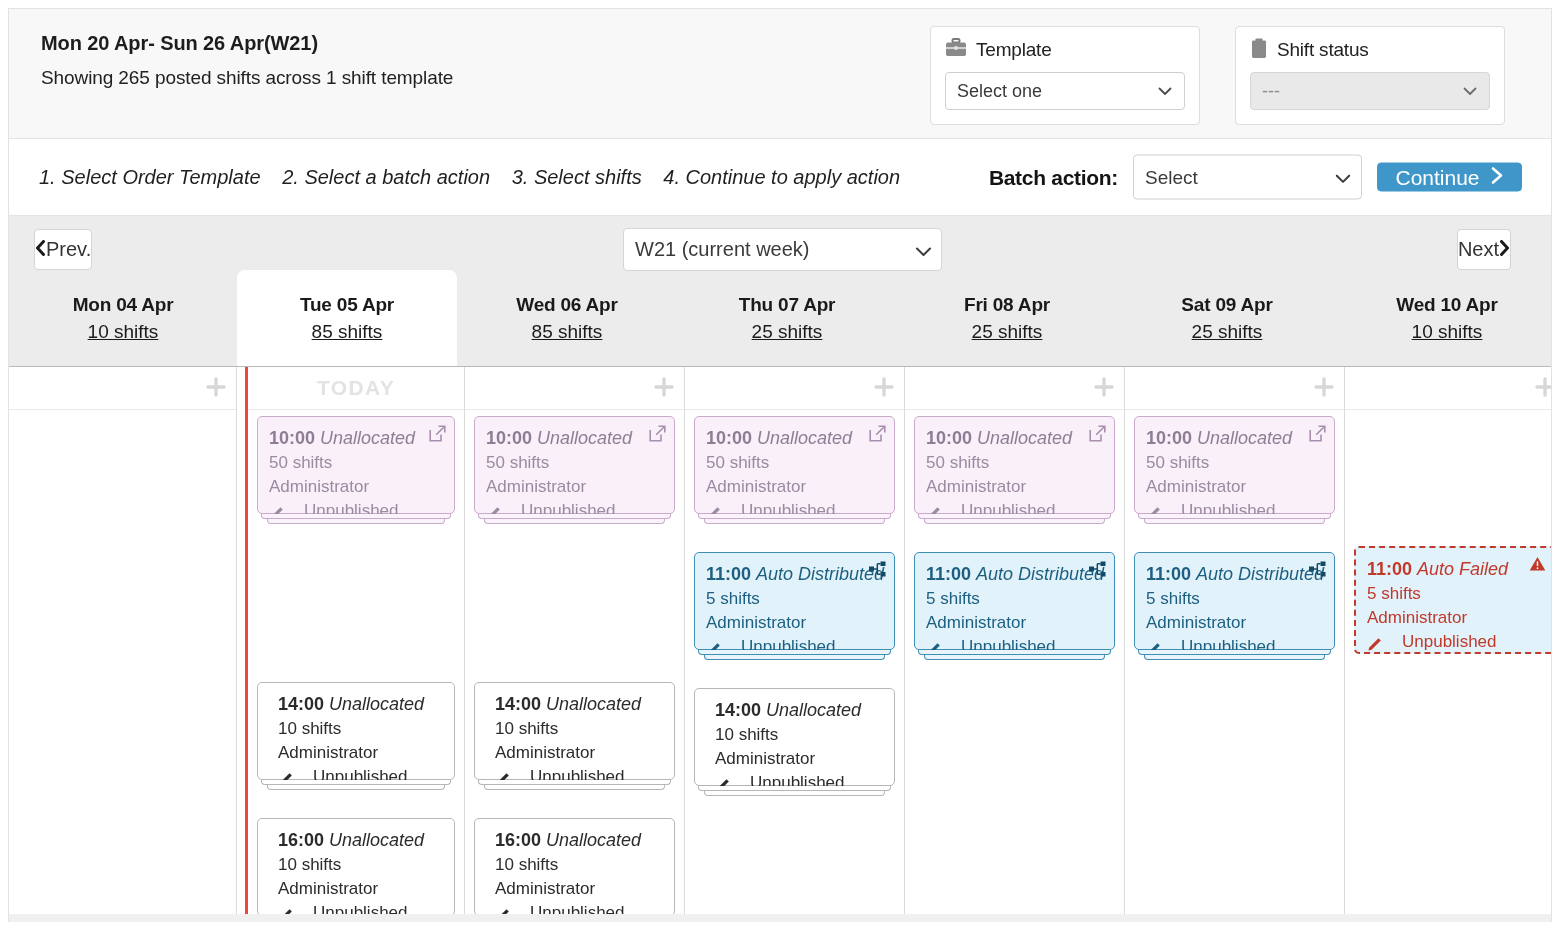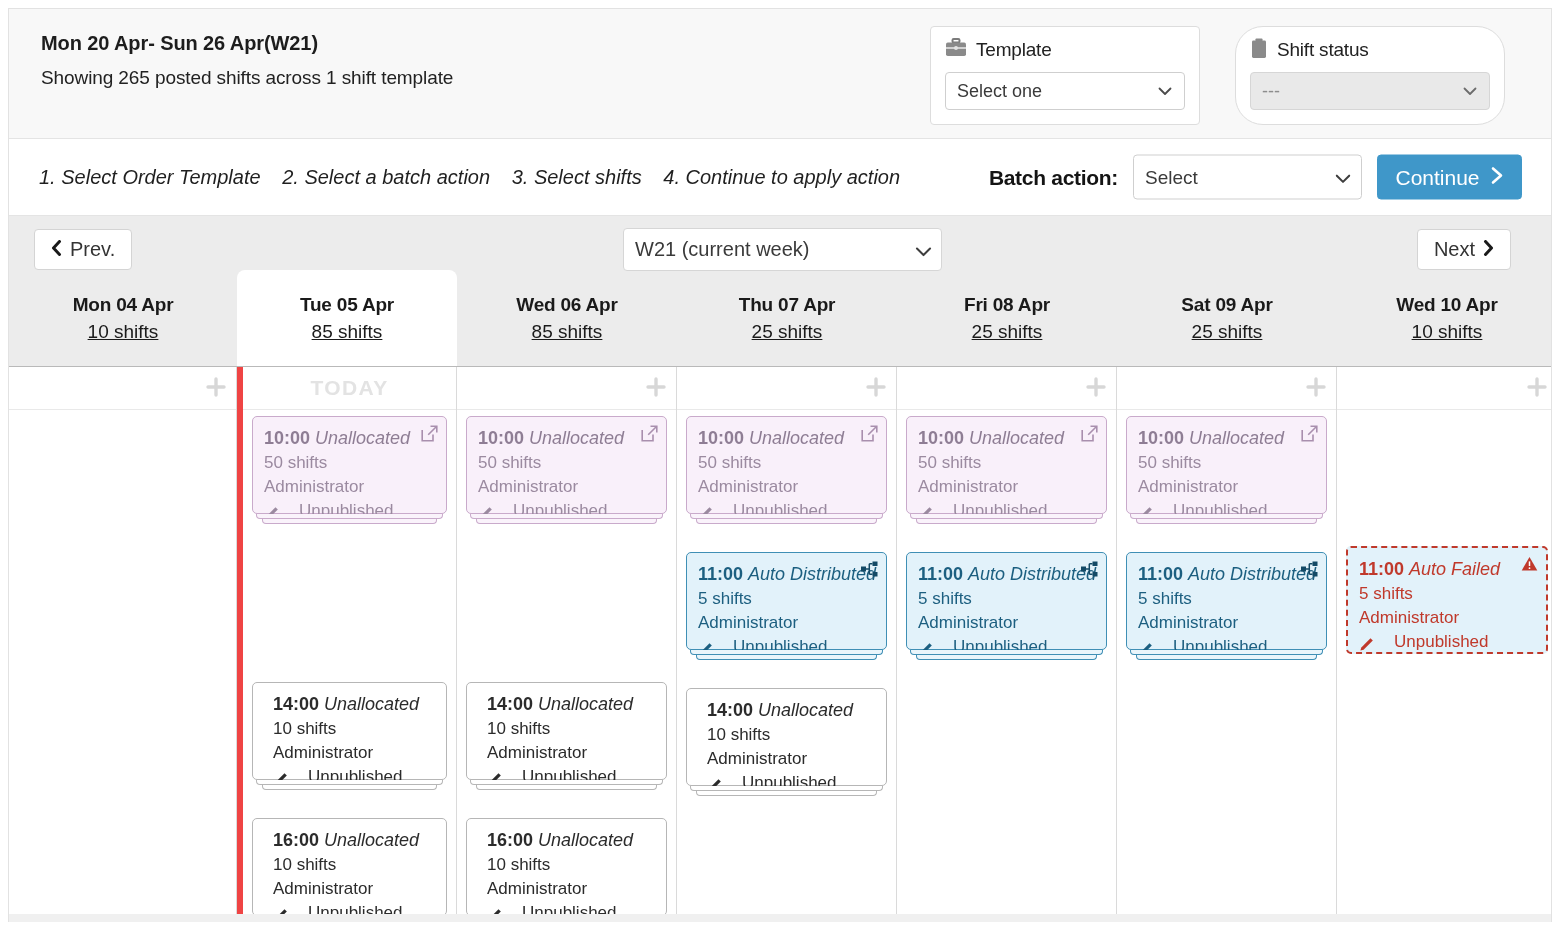--- a/index.html
+++ b/index.html
@@ -44,21 +44,21 @@
   }
 
   .filter-card {
     position: absolute; top: 17px;
     background: #ffffff;
     border: 1px solid #dddddd;
     border-radius: 4px;
     padding: 10px 14px 14px 14px;
   }
   #template-card { left: 921px; width: 270px; }
-  #status-card   { left: 1226px; width: 270px; border-radius: 28px; }
+  #status-card   { left: 1226px; width: 270px; }
 
   .filter-head {
     display: flex; align-items: center; gap: 9px;
     height: 26px; margin-bottom: 9px;
   }
   .filter-head .lbl { font-size: 19px; color: #222222; letter-spacing: -0.2px; }
 
   .select {
     position: relative;
     height: 38px;
@@ -93,21 +93,21 @@
   .steps span:last-child { margin-right: 0; }
 
   .batch-wrap {
     position: absolute; right: 29px; top: 50%;
     transform: translateY(-50%);
     display: flex; align-items: center; gap: 15px;
   }
   .batch-label { font-size: 21px; color: #141414; font-weight: bold; letter-spacing: -0.3px; }
   #batch-select { width: 229px; height: 45px; font-size: 19px; }
   .continue-btn {
-    height: 45px; min-width: 145px;
+    height: 29px; min-width: 145px;
     background: #3f97c9;
     border: 1px solid #3f97c9;
     border-radius: 4px;
     color: #ffffff;
     font-size: 21px;
     display: flex; align-items: center; justify-content: center;
     gap: 11px;
     padding: 8px 16px;
     cursor: pointer;
   }
@@ -117,22 +117,22 @@
     position: relative;
     height: 65px;
     background: #ececec;
   }
   .navbtn {
     position: absolute; top: 13px;
     height: 41px;
     background: #ffffff;
     border: 1px solid #d4d4d4;
     border-radius: 4px;
-    display: flex; align-items: center; gap: 8px;
-    padding: 0 16px;
+    display: flex; align-items: center; 
+    padding: 0 0;
     font-size: 20px; color: #343434;
     cursor: pointer;
   }
   #prev-btn { left: 25px; }
   #next-btn { right: 40px; }
   #week-select-wrap {
     position: absolute; left: 614px; top: 12px;
     width: 319px; height: 42px;
   }
   #week-select { height: 43px; font-size: 20px; border-color: #d6d6d6; }
@@ -185,21 +185,21 @@
   }
   .daycol {
     flex: 0 0 220px;
     width: 220px;
     border-right: 1px solid #dadada;
     position: relative;
     background: #ffffff;
   }
   .daycol:first-child { flex: 0 0 228px; width: 228px; }
   .daycol:last-child { border-right: none; }
-  .daycol.todaycol { border-left: 6px solid #ef4444; }
+  .daycol.todaycol { border-left: 3px solid #ef4444; margin-left: 8px; }
 
   .addrow {
     height: 43px;
     border-bottom: 1px solid #e9e9e9;
     position: relative;
   }
   .plus-icon {
     position: absolute; right: 9px; top: 9px;
     width: 22px; height: 22px;
     cursor: pointer;

